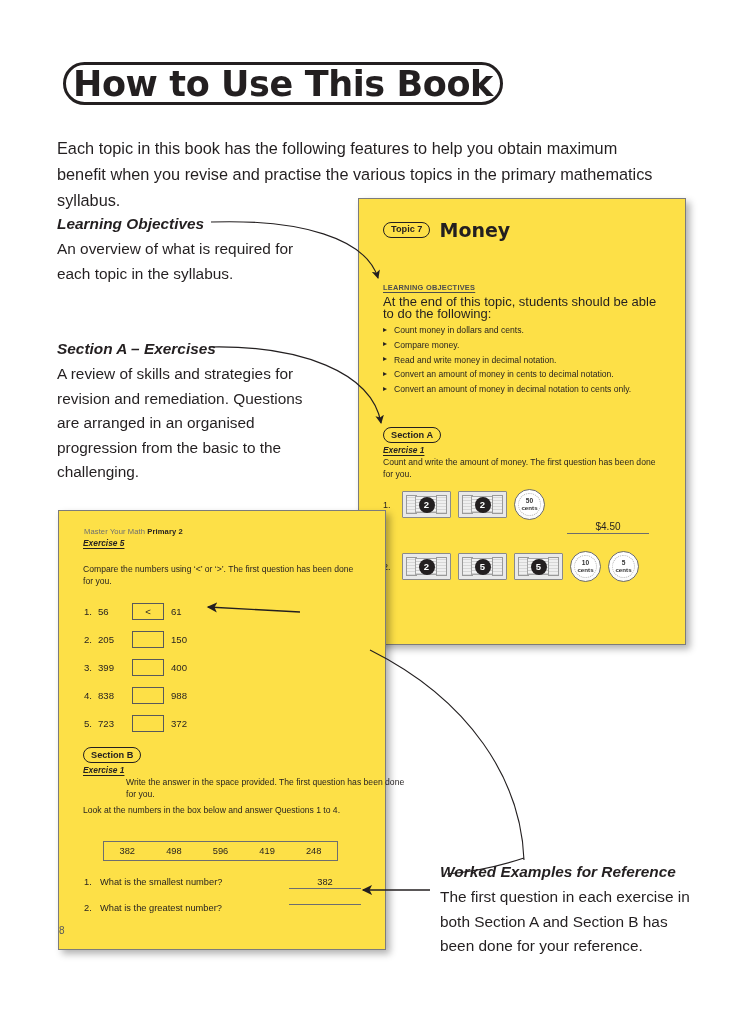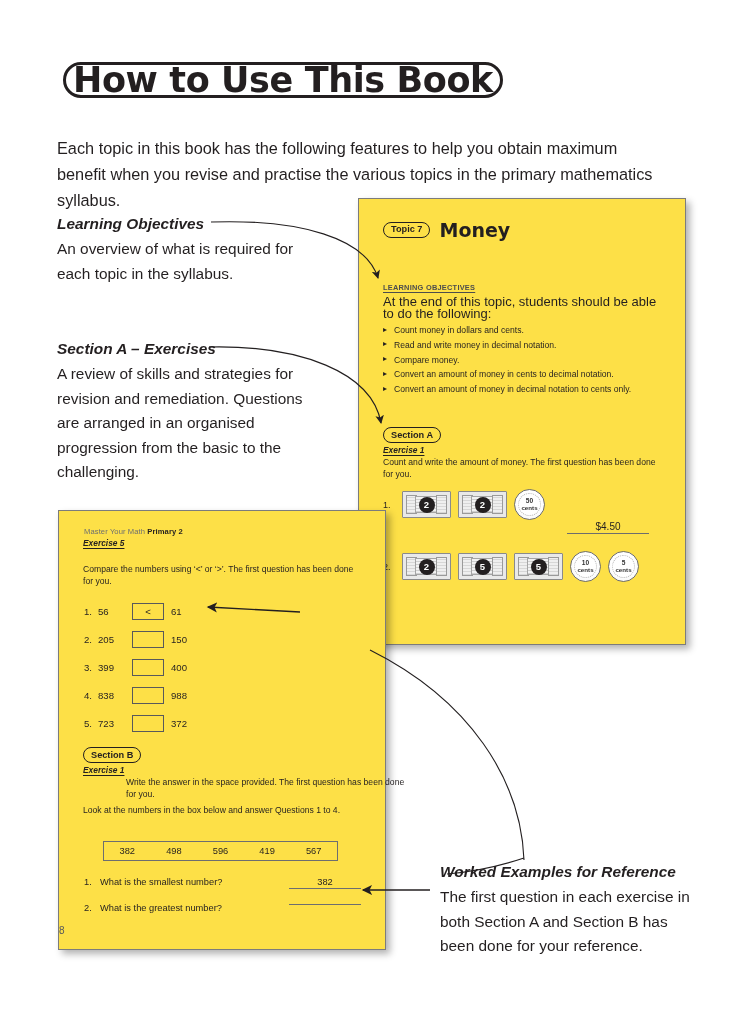--- a/index.html
+++ b/index.html
@@ -15,21 +15,21 @@
     color: #231f20;
     overflow: hidden;
   }
 
   
   .title-banner {
     position: absolute;
     left: 63px;
     top: 62px;
     width: 440px;
-    height: 36px;
+    height: 43px;
     border: 3px solid #231f20;
     border-radius: 27px;
     box-sizing: border-box;
   }
   .title-text {
     position: absolute;
     left: 0;
     top: 0;
     width: 100%;
     height: 100%;
@@ -431,22 +431,22 @@
   <div class="topic-head">
     <span class="pill">Topic 7</span>
     <span class="topic-name">Money</span>
   </div>
 
   <div class="lo-label">LEARNING OBJECTIVES</div>
   <div class="lo-intro">At the end of this topic, students should be able to do the following:</div>
 
   <ul class="lo-list">
     <li>Count money in dollars and cents.</li>
+    <li>Compare money.</li>
     <li>Read and write money in decimal notation.</li>
-    <li>Compare money.</li>
     <li>Convert an amount of money in cents to decimal notation.</li>
     <li>Convert an amount of money in decimal notation to cents only.</li>
   </ul>
 
   <div class="section-pill-wrap" id="sa-pill">
     <span class="pill">Section A</span>
   </div>
 
   <div class="ex-label" id="sa-ex-label">Exercise 1</div>
   <div class="ex-instr" id="sa-ex-instr">Count and write the amount of money. The first question has been done for you.</div>
@@ -541,21 +541,21 @@
 
   <div class="ex-label" id="sb-ex-label">Exercise 1</div>
   <div class="ex-instr" id="sb-ex-instr">Write the answer in the space provided. The first question has been done for you.</div>
   <div class="ex-instr" id="sb-ex-instr2">Look at the numbers in the box below and answer Questions 1 to 4.</div>
 
   <div class="num-box">
     <span>382</span>
     <span>498</span>
     <span>596</span>
     <span>419</span>
-    <span>567</span>
+    <span>248</span>
   </div>
 
   <div class="sb-q" id="sb-q1">
     <span class="sbq-num">1.</span>
     <span class="sbq-text">What is the smallest number?</span>
     <span class="sbq-ans">382</span>
   </div>
   <div class="sb-q" id="sb-q2">
     <span class="sbq-num">2.</span>
     <span class="sbq-text">What is the greatest number?</span>

